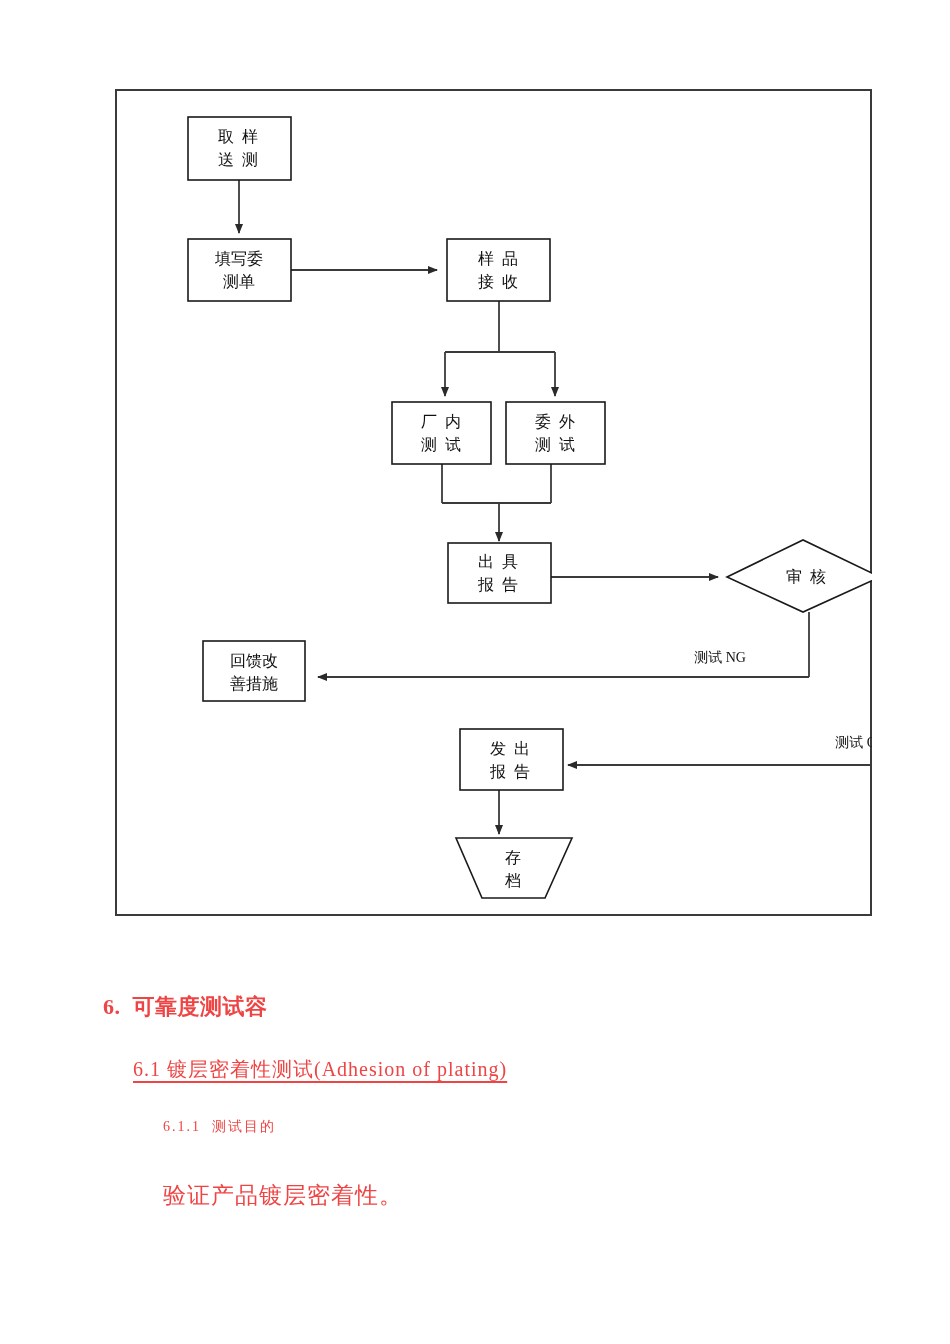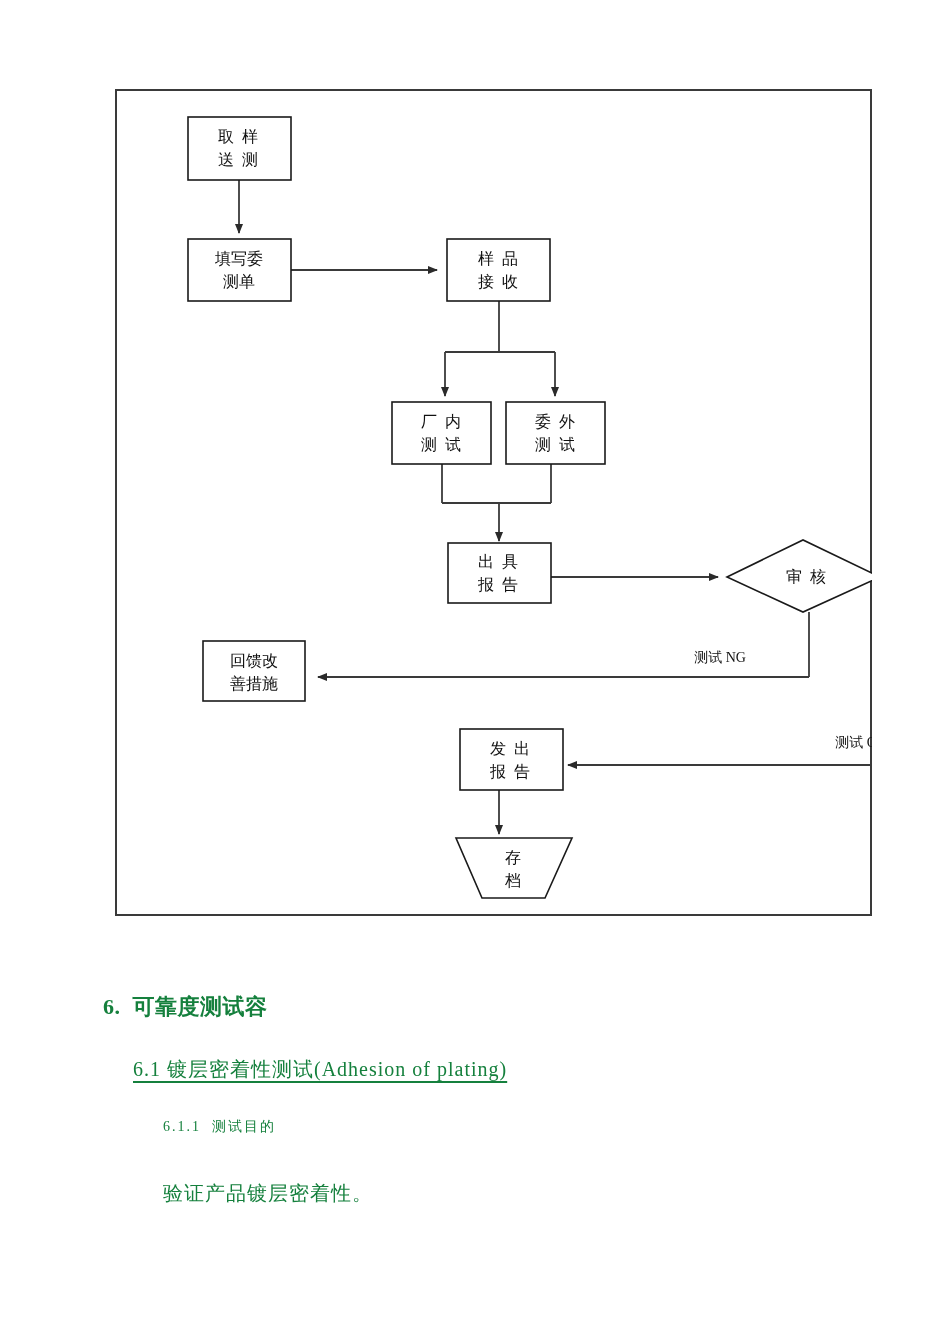--- a/index.html
+++ b/index.html
@@ -73,21 +73,21 @@
 
   
   #document-body {
     position: absolute;
     left: 0;
     top: 960px;
     width: 950px;
   }
   .doc-line {
     font-family: "Liberation Serif", "DejaVu Serif", serif;
-    color: #15803d;
+    color: #ef4444;
     white-space: pre;
   }
   .heading-1 {
     position: absolute;
     left: 103px;
     top: 32px;
     font-size: 22px;
     font-weight: bold;
     letter-spacing: 0.5px;
   }
@@ -104,21 +104,21 @@
     position: absolute;
     left: 163px;
     top: 158px;
     font-size: 14px;
     letter-spacing: 2px;
   }
   .body-para {
     position: absolute;
     left: 163px;
     top: 220px;
-    font-size: 20px;
+    font-size: 23px;
     letter-spacing: 1px;
   }
 </style>
 </head>
 <body>
 
 <div id="flowchart-frame">
   <svg id="flowchart-svg" viewBox="0 0 757 827" xmlns="http://www.w3.org/2000/svg">
 
     <defs>

